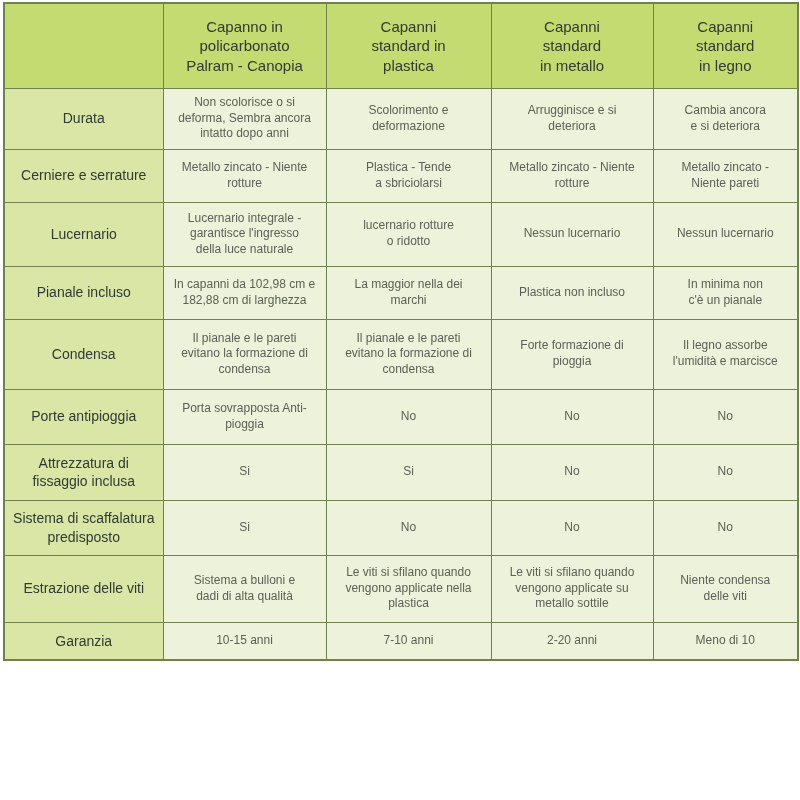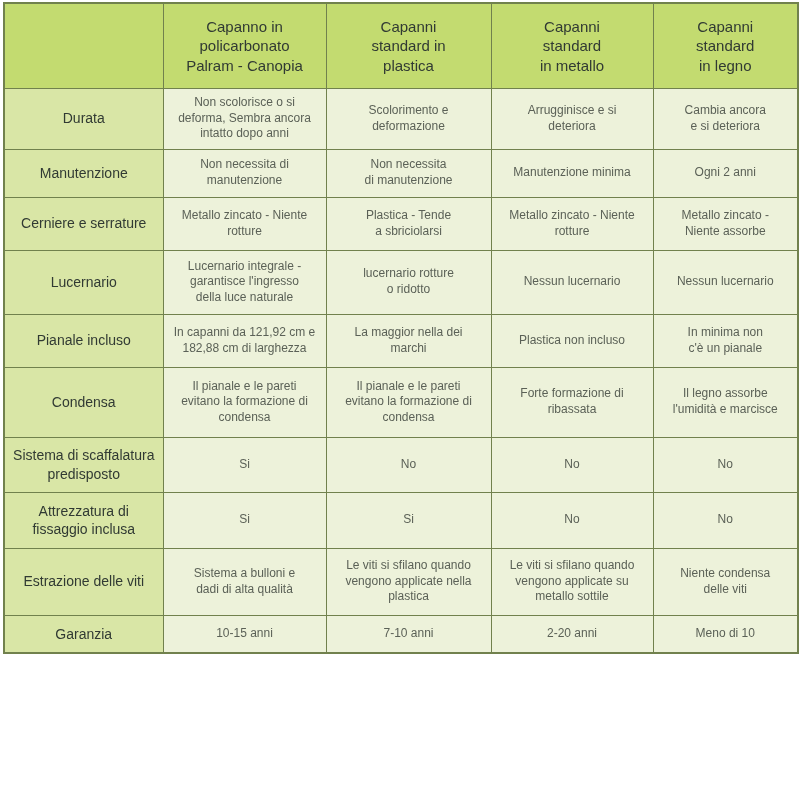--- a/index.html
+++ b/index.html
@@ -87,86 +87,85 @@
         <td>Non scolorisce o si
 deforma, Sembra ancora
 intatto dopo anni</td>
         <td>Scolorimento e
 deformazione</td>
         <td>Arrugginisce e si
 deteriora</td>
         <td>Cambia ancora
 e si deteriora</td>
       </tr>
-      <tr style="height:48px">
-        <th class="rowlabel">Manutenzione</th>
-        <td>Non necessita di
-manutenzione</td>
-        <td>Non necessita
-di manutenzione</td>
-        <td>Manutenzione minima</td>
-        <td>Ogni 2 anni</td>
-      </tr>
       <tr style="height:53px">
         <th class="rowlabel">Cerniere e serrature</th>
         <td>Metallo zincato - Niente
 rotture</td>
         <td>Plastica - Tende
 a sbriciolarsi</td>
         <td>Metallo zincato - Niente
 rotture</td>
         <td>Metallo zincato -
-Niente assorbe</td>
+Niente pareti</td>
       </tr>
       <tr style="height:64px">
         <th class="rowlabel">Lucernario</th>
         <td>Lucernario integrale -
 garantisce l'ingresso
 della luce naturale</td>
         <td>lucernario rotture
 o ridotto</td>
         <td>Nessun lucernario</td>
         <td>Nessun lucernario</td>
       </tr>
       <tr style="height:53px">
         <th class="rowlabel">Pianale incluso</th>
-        <td>In capanni da 121,92 cm e
+        <td>In capanni da 102,98 cm e
 182,88 cm di larghezza</td>
         <td>La maggior nella dei
 marchi</td>
         <td>Plastica non incluso</td>
         <td>In minima non
 c'è un pianale</td>
       </tr>
       <tr style="height:70px">
         <th class="rowlabel">Condensa</th>
         <td>Il pianale e le pareti
 evitano la formazione di
 condensa</td>
         <td>Il pianale e le pareti
 evitano la formazione di
 condensa</td>
         <td>Forte formazione di
-ribassata</td>
+pioggia</td>
         <td>Il legno assorbe
 l'umidità e marcisce</td>
       </tr>
       <tr style="height:55px">
-        <th class="rowlabel">Sistema di scaffalatura
-predisposto</th>
-        <td>Si</td>
+        <th class="rowlabel">Porte antipioggia</th>
+        <td>Porta sovrapposta Anti-
+pioggia</td>
         <td>No</td>
         <td>No</td>
         <td>No</td>
       </tr>
       <tr style="height:56px">
         <th class="rowlabel">Attrezzatura di
 fissaggio inclusa</th>
         <td>Si</td>
         <td>Si</td>
+        <td>No</td>
+        <td>No</td>
+      </tr>
+      <tr style="height:55px">
+        <th class="rowlabel">Sistema di scaffalatura
+predisposto</th>
+        <td>Si</td>
+        <td>No</td>
         <td>No</td>
         <td>No</td>
       </tr>
       <tr style="height:67px">
         <th class="rowlabel">Estrazione delle viti</th>
         <td>Sistema a bulloni e
 dadi di alta qualità</td>
         <td>Le viti si sfilano quando
 vengono applicate nella
 plastica</td>

